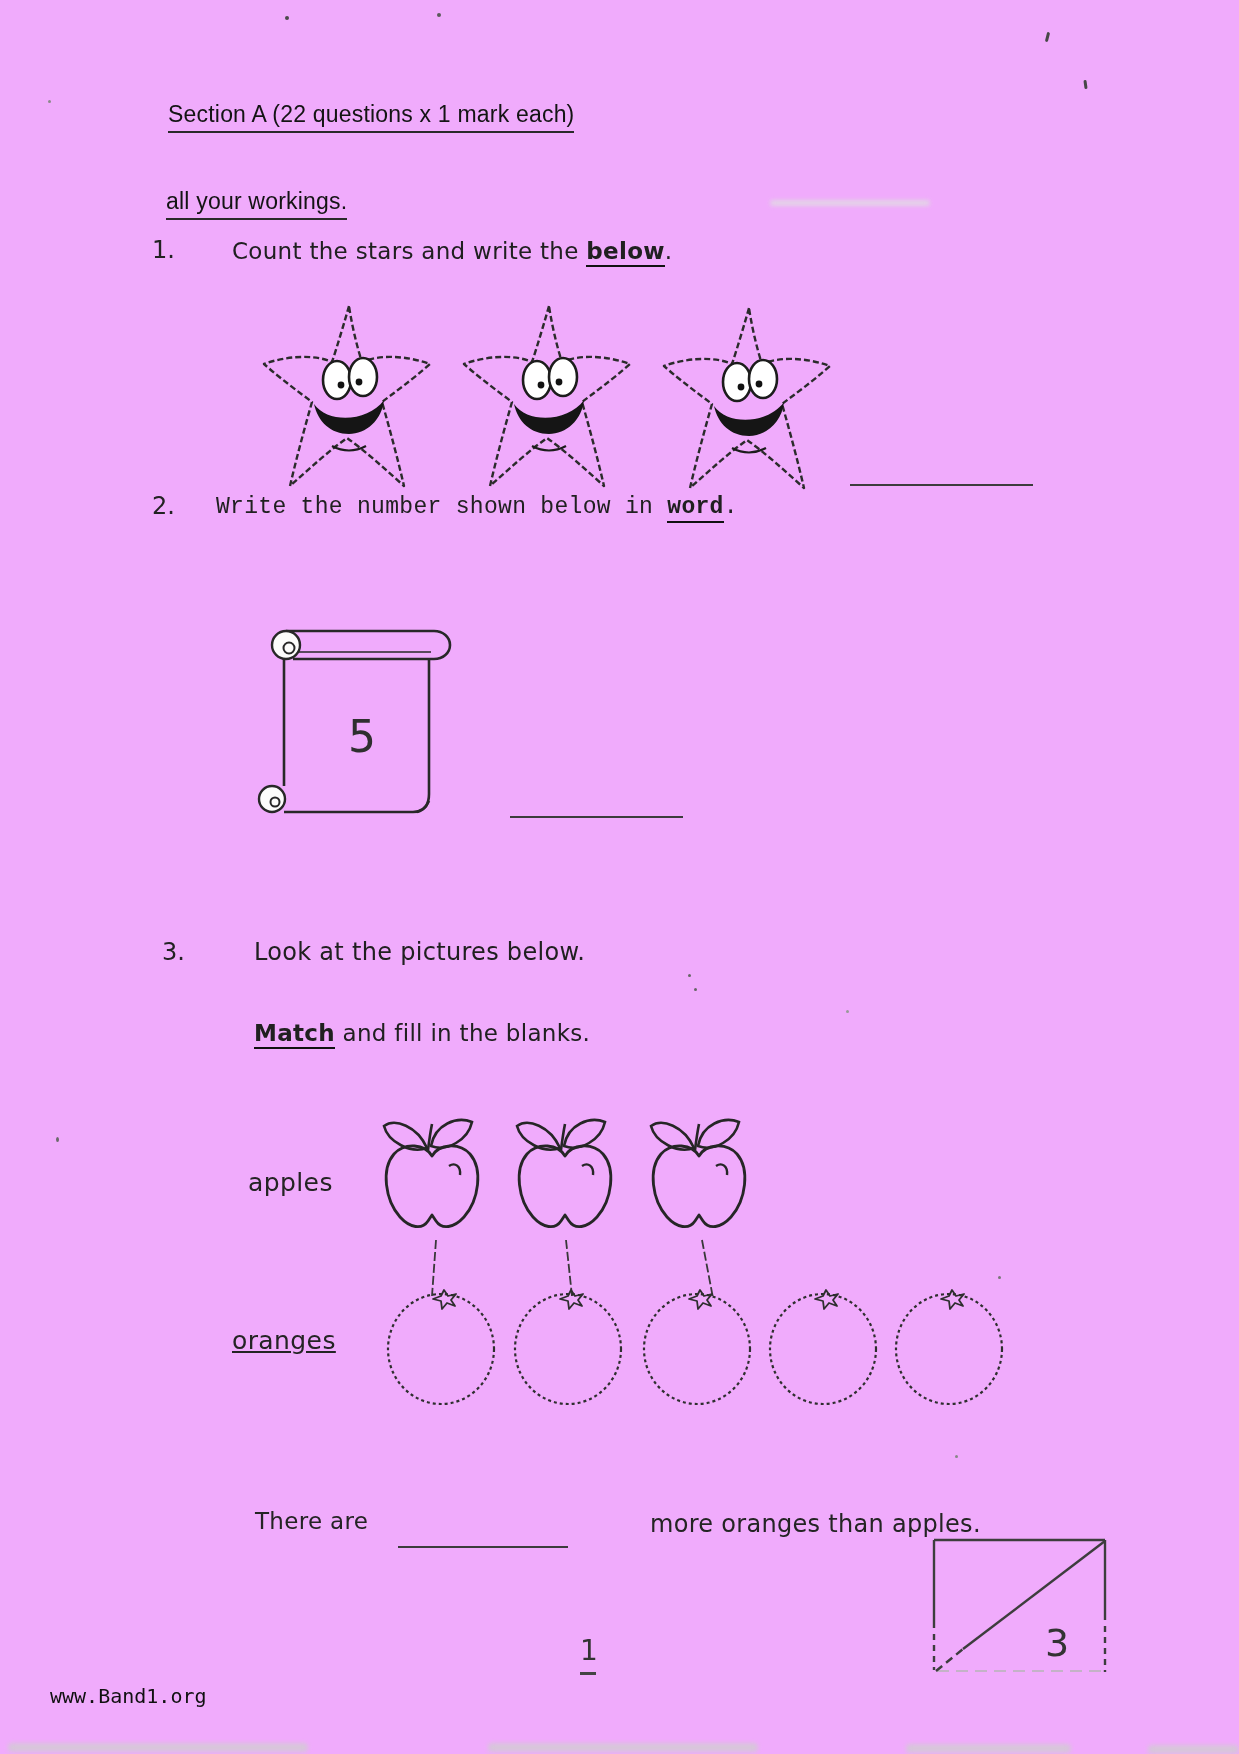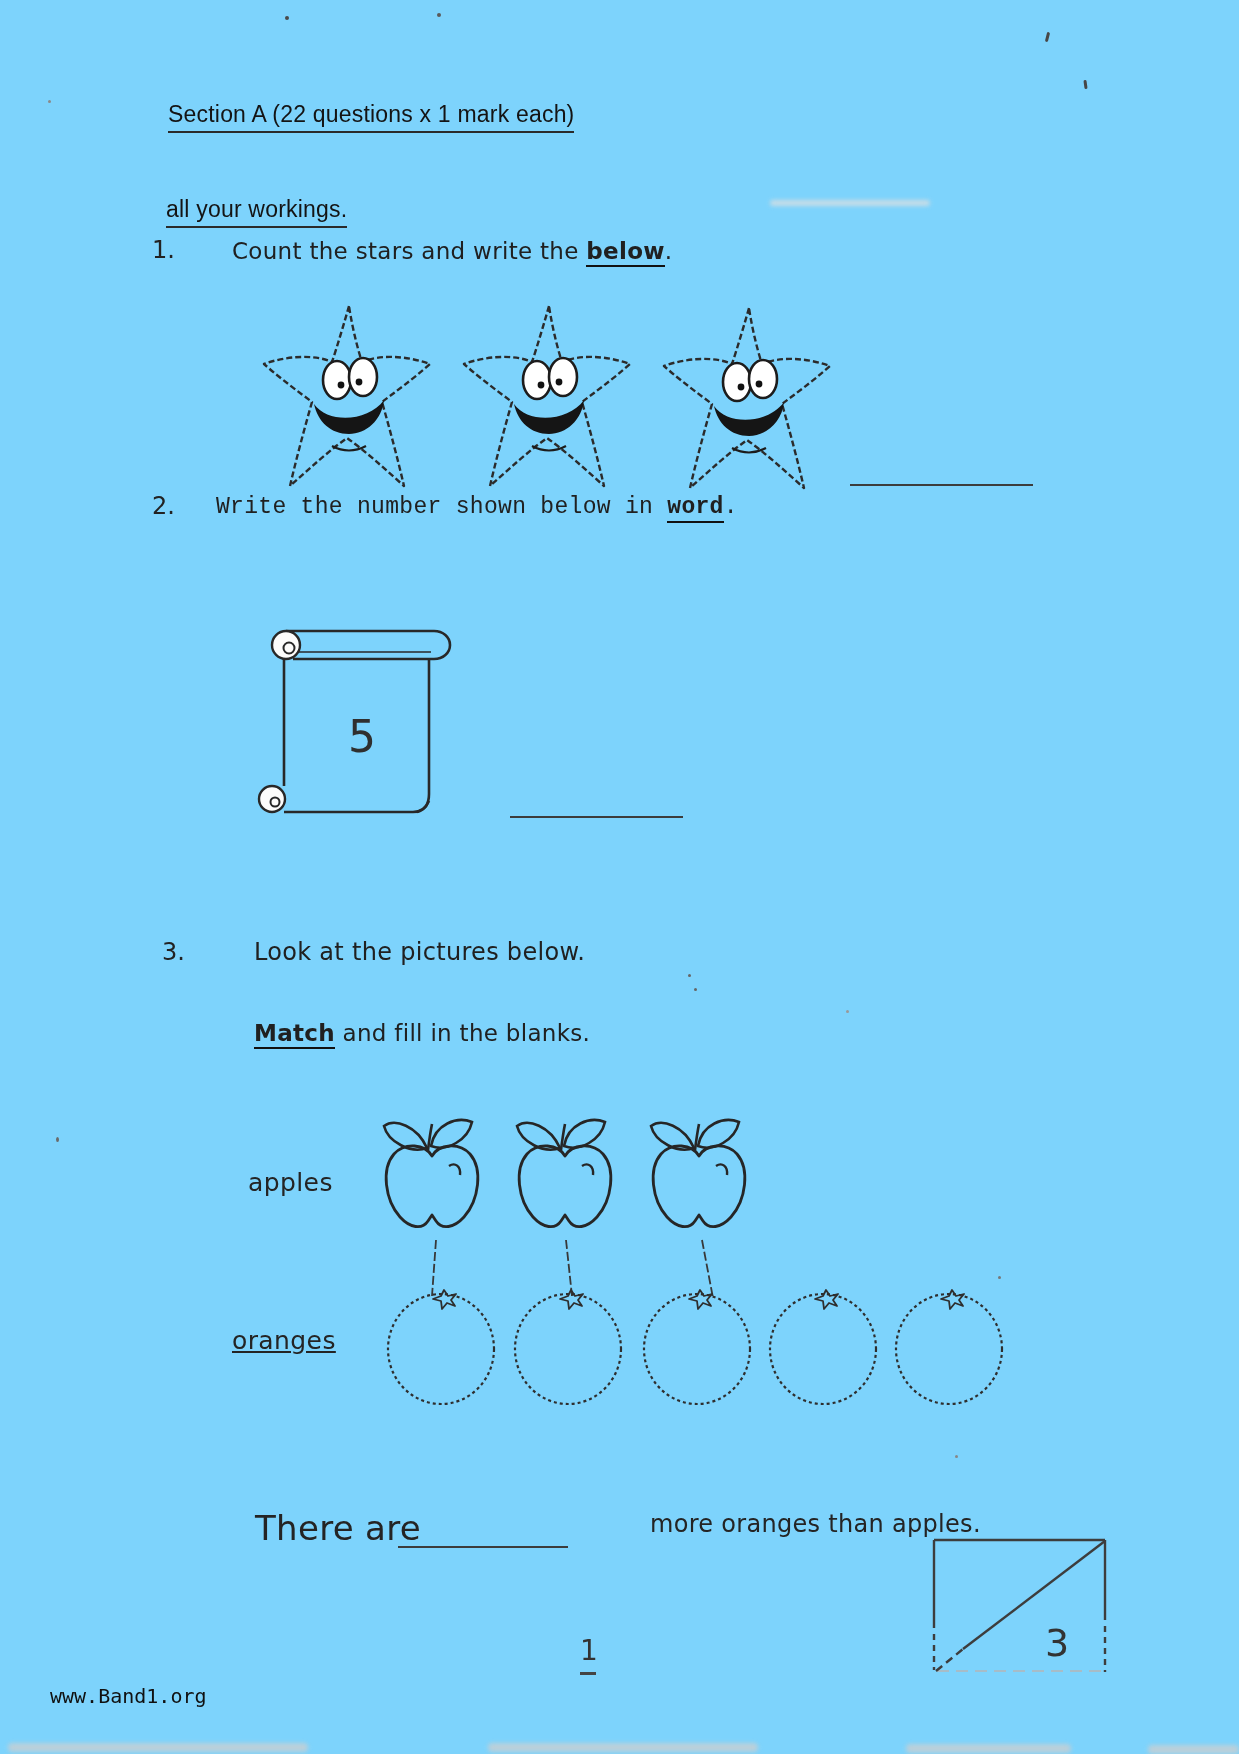--- a/index.html
+++ b/index.html
@@ -1,27 +1,27 @@
 <!DOCTYPE html>
 <html><head>
 <meta charset="utf-8">
 <style>
   html,body{margin:0;padding:0;background:#e9e9e9;}
-  .page{position:relative;width:1239px;height:1754px;background:#7dd3fc;
+  .page{position:relative;width:1239px;height:1754px;background:#f0abfc;
         font-family:"DejaVu Sans",sans-serif;color:#1f1f1f;overflow:hidden;margin:0 auto;}
   .abs{position:absolute;}
   .hline{font-family:"Liberation Sans",sans-serif;font-size:23px;color:#141414;
          border-bottom:2px solid #2a2a2a;padding-bottom:3px;display:inline-block;letter-spacing:.2px;}
   .qnum{font-size:24px;color:#222;}
   .qtext{font-size:23px;letter-spacing:.3px;color:#202020;}
   .qtext2{font-size:24px;letter-spacing:.3px;color:#202020;}
   .emph{font-weight:bold;border-bottom:2.5px solid #111;padding-bottom:1px;}
   .blank{border-bottom:2.5px solid #3c3c3c;height:16px;}
   .lbl{font-size:25px;color:#242424;letter-spacing:.4px;}
-  .sent{font-size:34px;color:#242424;letter-spacing:.3px;}
+  .sent{font-size:23px;color:#242424;letter-spacing:.3px;}
   .sent2{font-size:24px;color:#242424;letter-spacing:.3px;}
   .pagenum{font-size:28px;color:#333;}
   .pagenum-dash{width:16px;height:3px;background:#444;}
   .footer{font-family:"DejaVu Sans Mono","Liberation Mono",monospace;font-size:20px;color:#101010;}
   .speck{position:absolute;border-radius:50%;}
   .tick{position:absolute;background:#474747;border-radius:2px;}
   .smudge{position:absolute;background:#cfcfcf;filter:blur(2px);opacity:.75;border-radius:4px;}
   svg{overflow:visible;}
 </style>
 </head>
@@ -54,21 +54,21 @@
       <g id="orange-shape">
         <ellipse cx="57" cy="62" rx="53" ry="55" fill="none" stroke="#2e2e2e" stroke-width="2.2" stroke-dasharray="3 3"></ellipse>
         <path d="M60,3 L64,9 L72,7 L67,13 L71,19 L63,16 L58,22 L57,14 L49,12 L57,9 Z" fill="none" stroke="#2e2e2e" stroke-width="1.8" stroke-linejoin="round"></path>
       </g>
     </defs>
   </svg>
 
   <div class="abs" style="left:168px;top:101px;">
     <span class="hline">Section A (22 questions x 1 mark each)</span>
   </div>
-  <div class="abs" style="left:166px;top:196px;text-decoration:underline;">
+  <div class="abs" style="left:166px;top:188px;text-decoration:underline;">
     <span class="hline">all your workings.</span>
   </div>
 
   <div class="abs qnum" style="left:152px;top:236px;">1.</div>
   <div class="abs qtext" style="left:232px;top:238px;">
     <span>Count the stars and write the </span><span class="emph">below</span><span>.</span>
   </div>
 
   <svg class="abs" style="left:252px;top:298px;" width="190" height="195" viewBox="0 0 190 195">
       <use href="#star-shape"></use>

